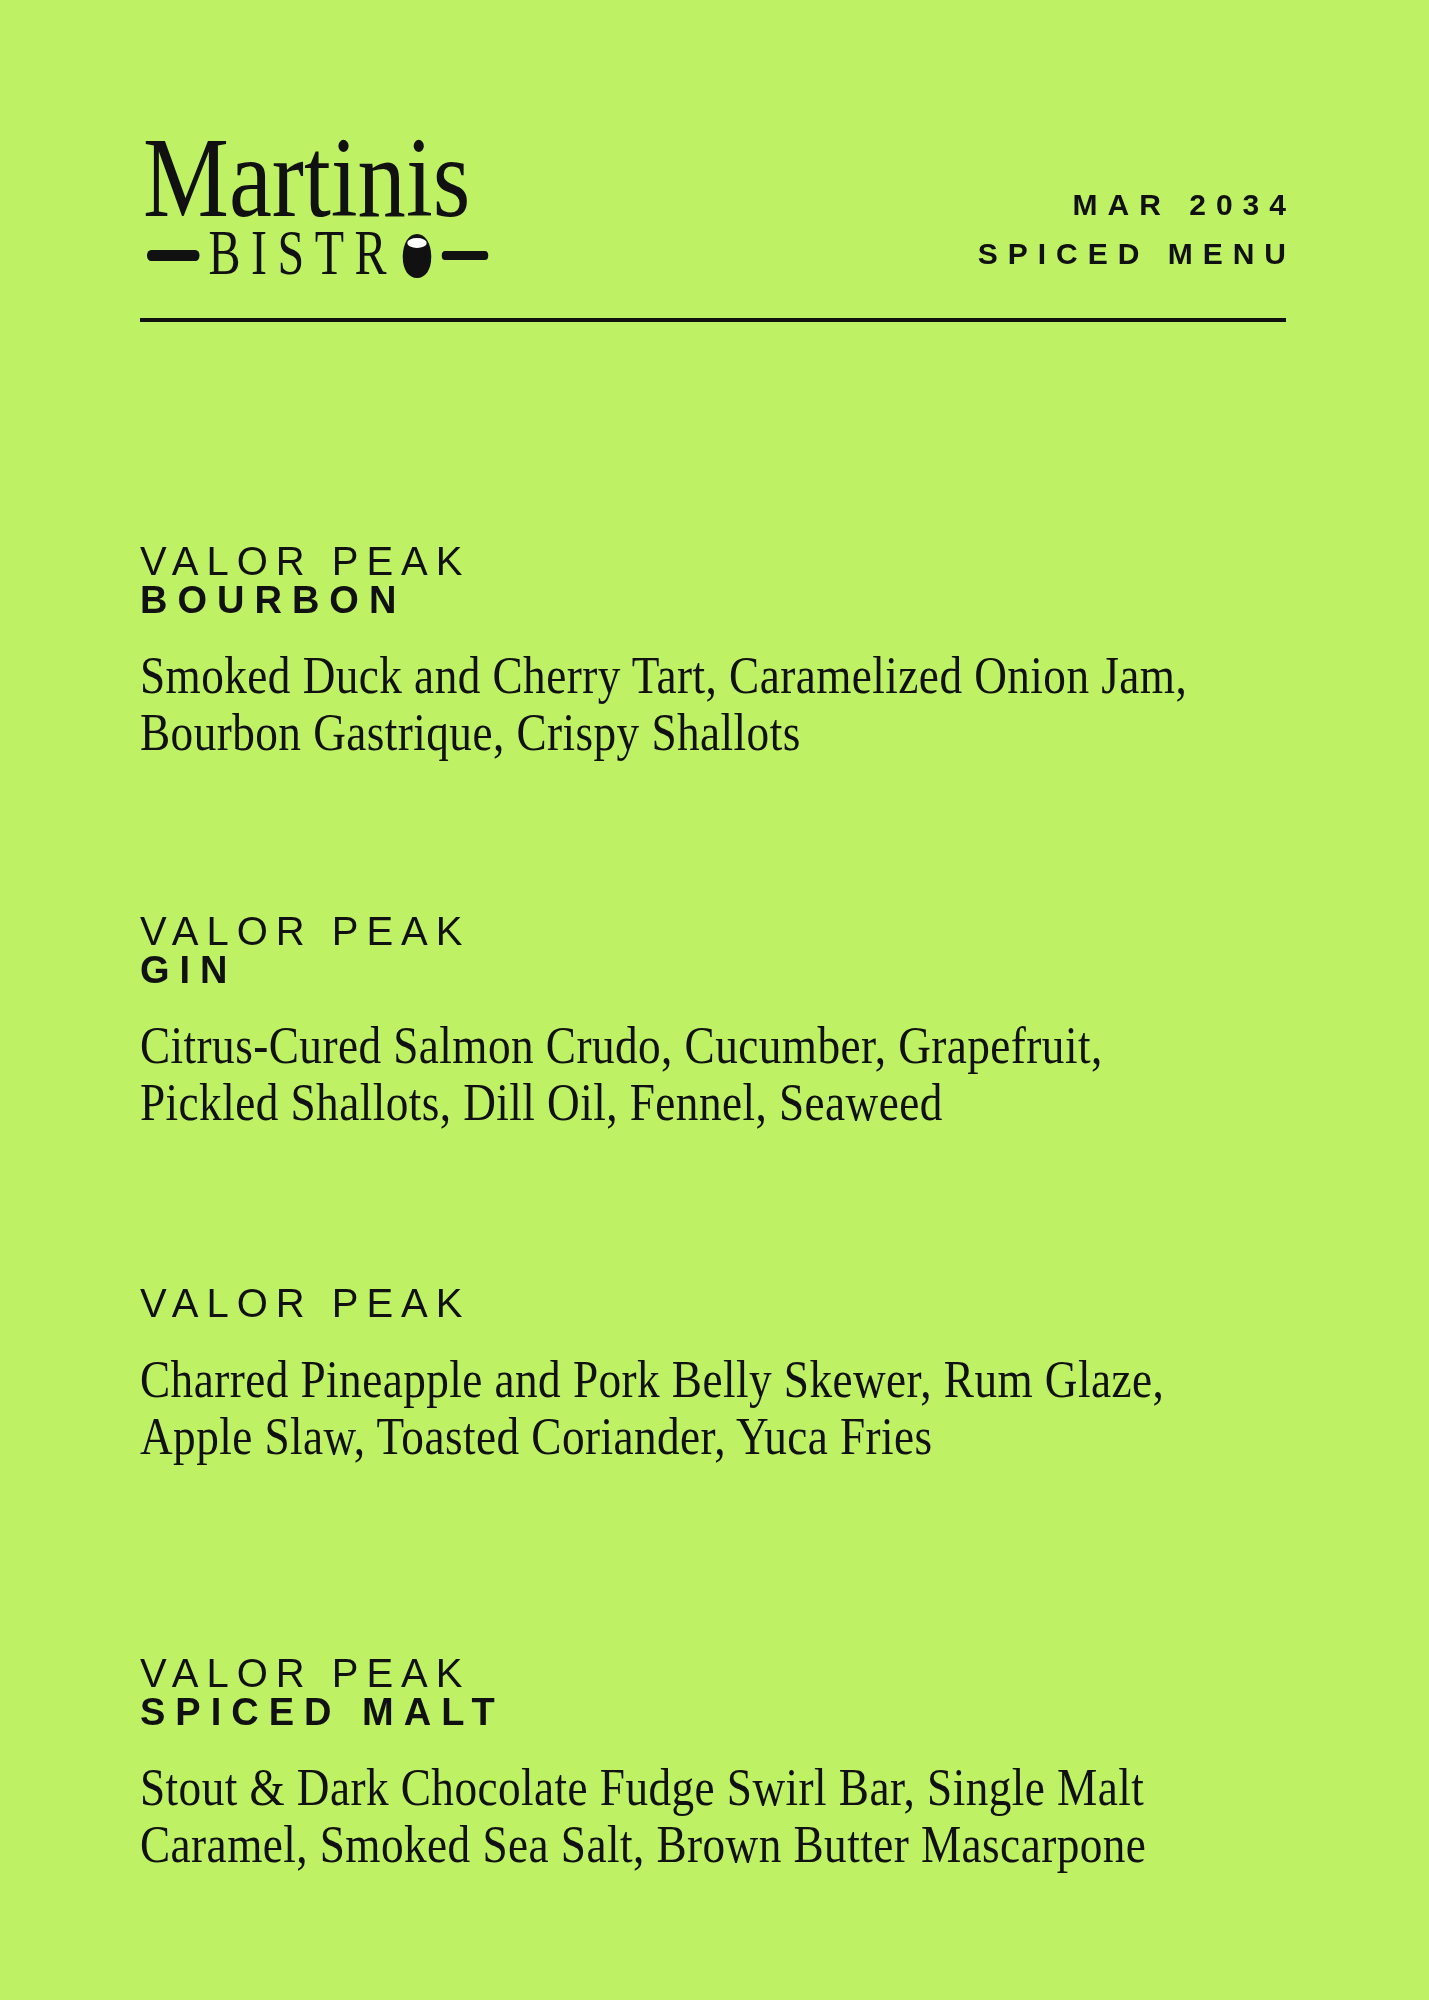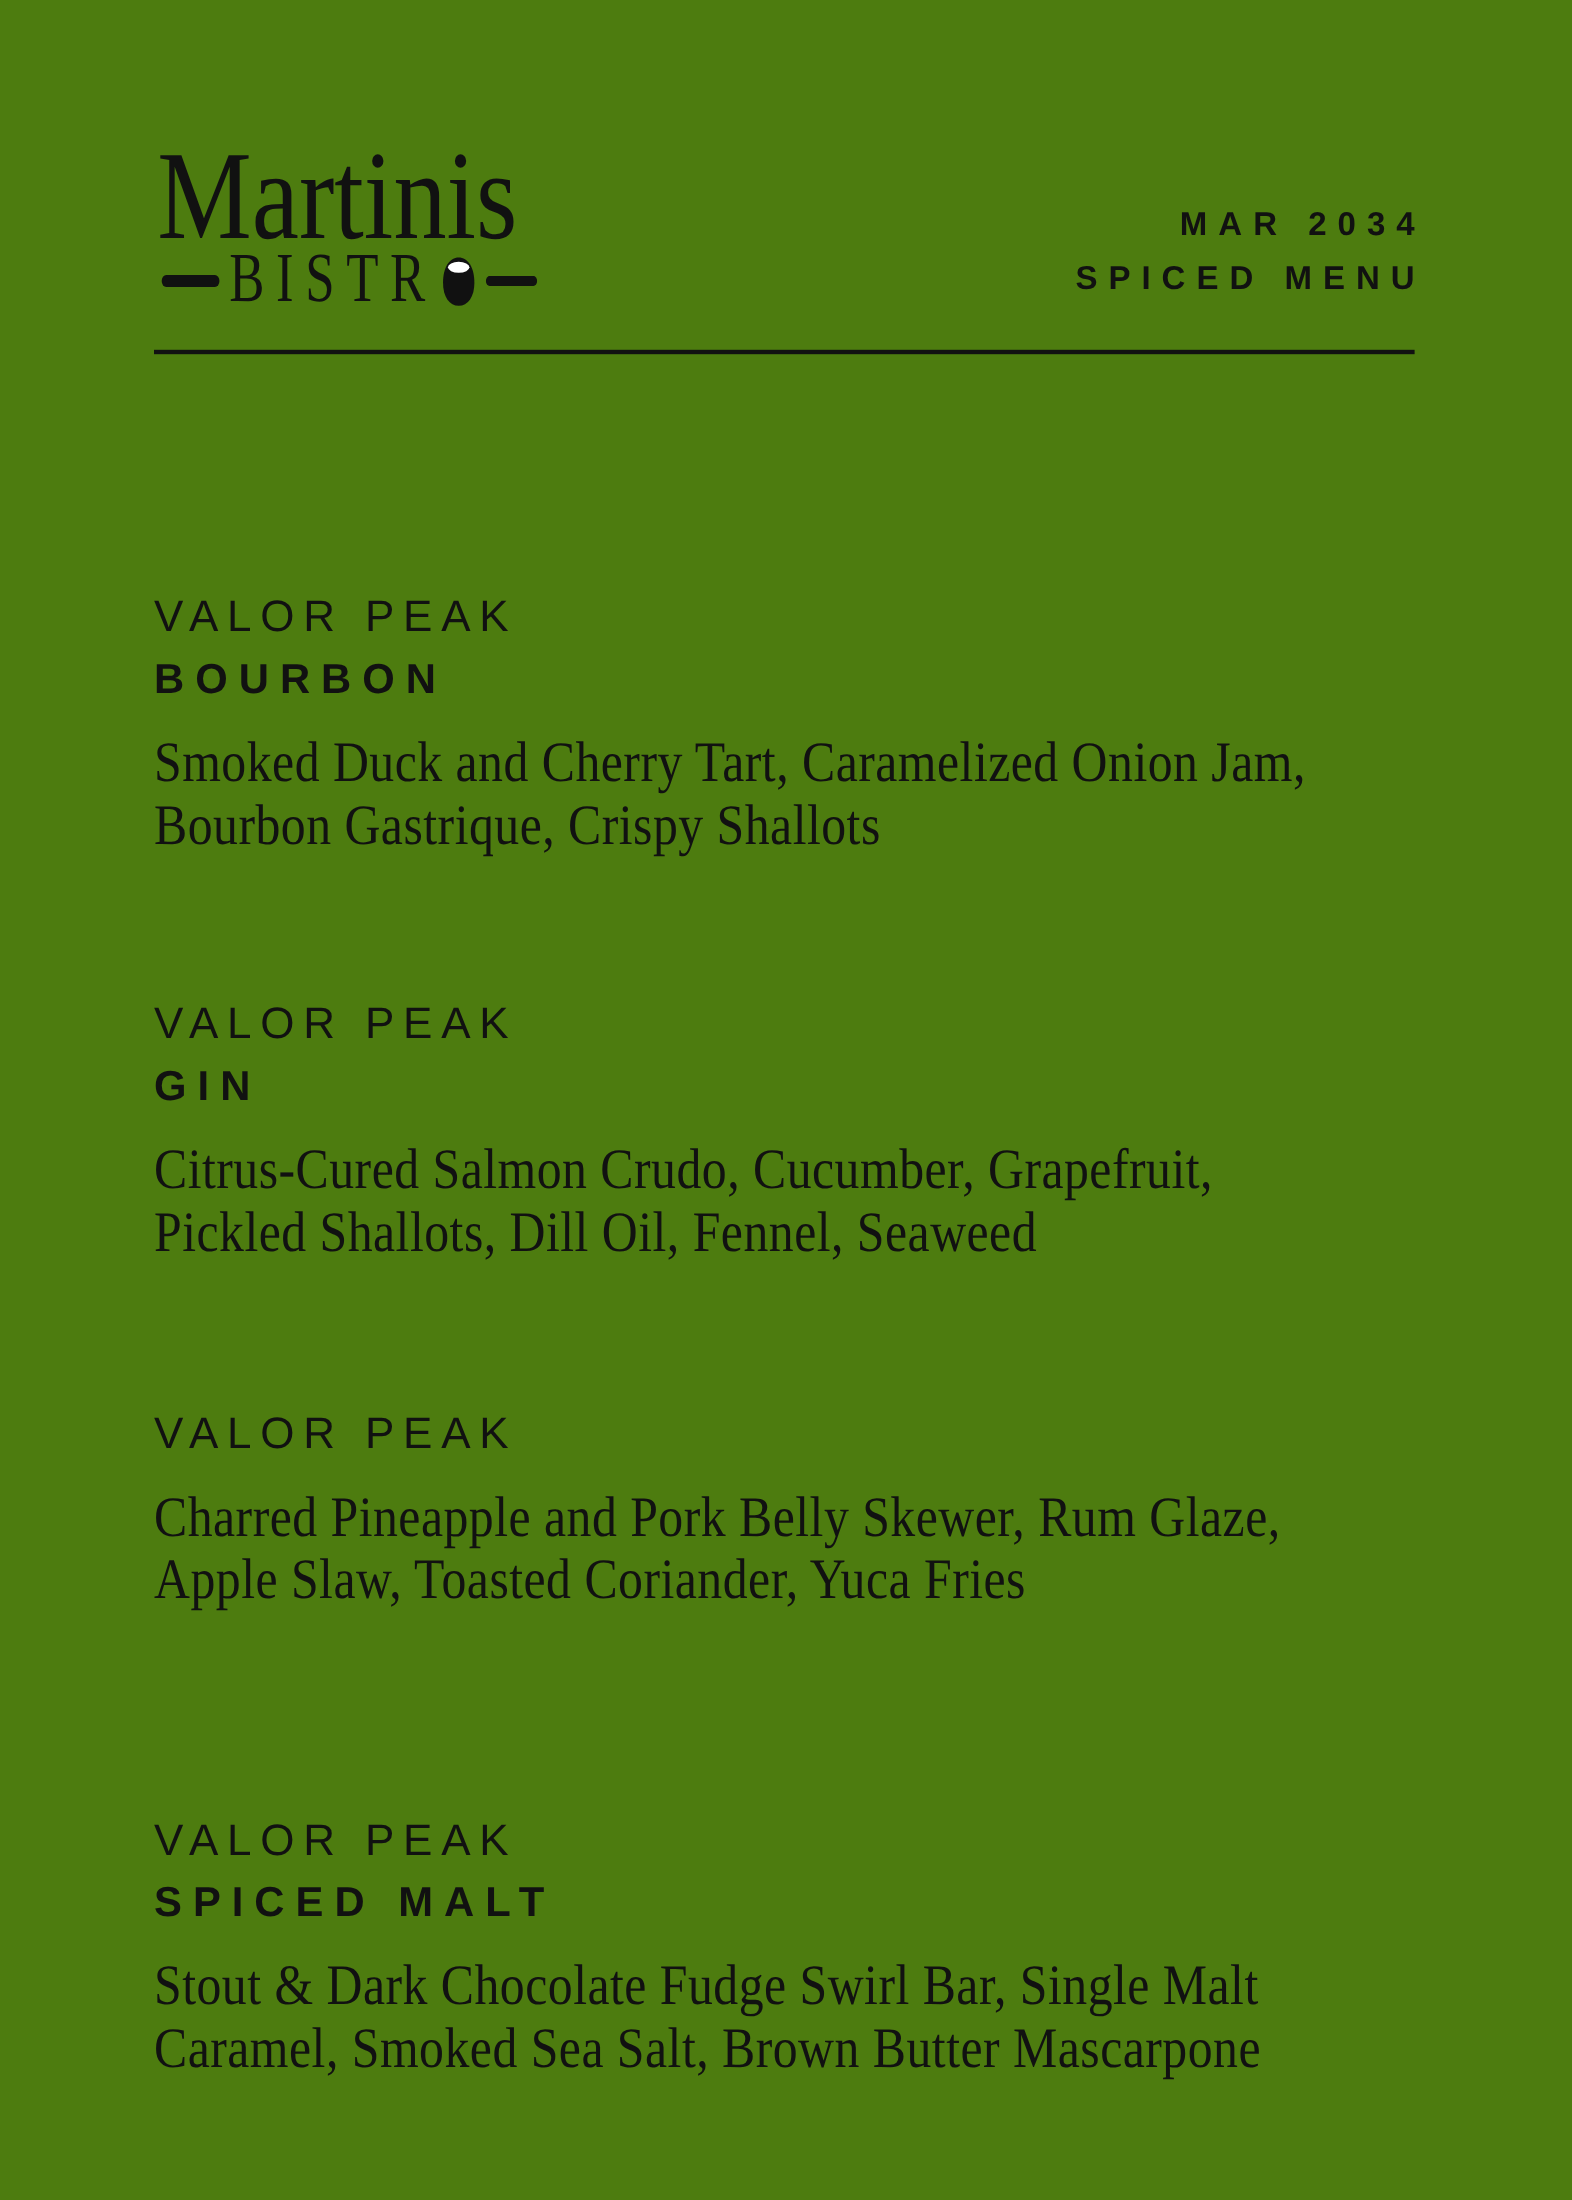--- a/index.html
+++ b/index.html
@@ -4,21 +4,21 @@
 <style>
   html, body { margin: 0; padding: 0; }
   body {
     font-family: "Liberation Sans", "DejaVu Sans", sans-serif;
     background: #ffffff;
   }
   .page {
     position: relative;
     width: 1429px;
     height: 2000px;
-    background: #4d7c0f;
+    background: #bef264;
     overflow: hidden;
     color: #111111;
   }
 
   
   .logo { position: absolute; left: 0; top: 0; }
   .wordmark {
     position: absolute;
     left: 143px;
     top: 120px;
@@ -106,21 +106,20 @@
   .eyebrow {
     font-size: 40px;
     line-height: 40px;
     font-weight: 400;
     letter-spacing: 8px;
     white-space: nowrap;
     color: #111111;
     margin-top: 48px;
   }
   .spirit-name {
-    margin-top: 18px;
     font-size: 38px;
     line-height: 38px;
     font-weight: 700;
     letter-spacing: 10px;
     white-space: nowrap;
     color: #111111;
   }
   .description {
     margin-top: 28px;
     width: 1600px;

